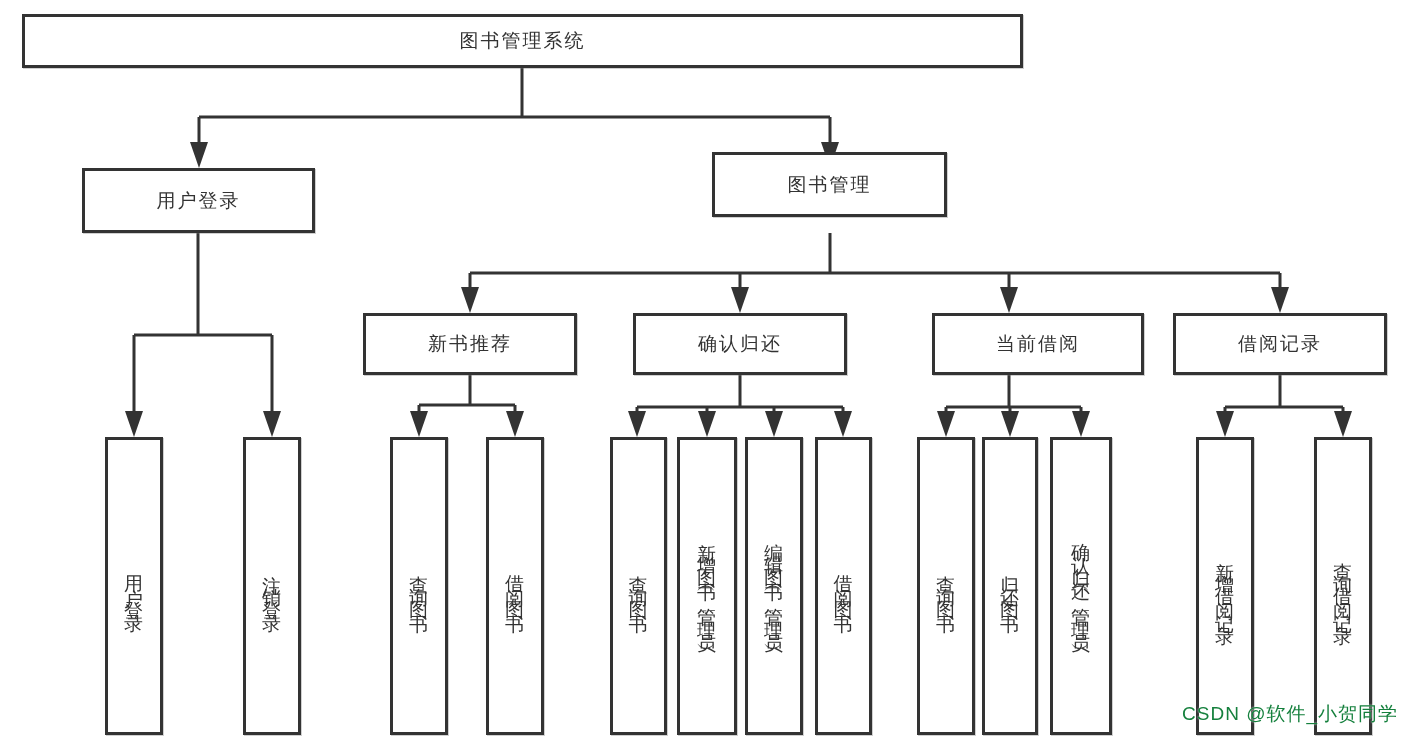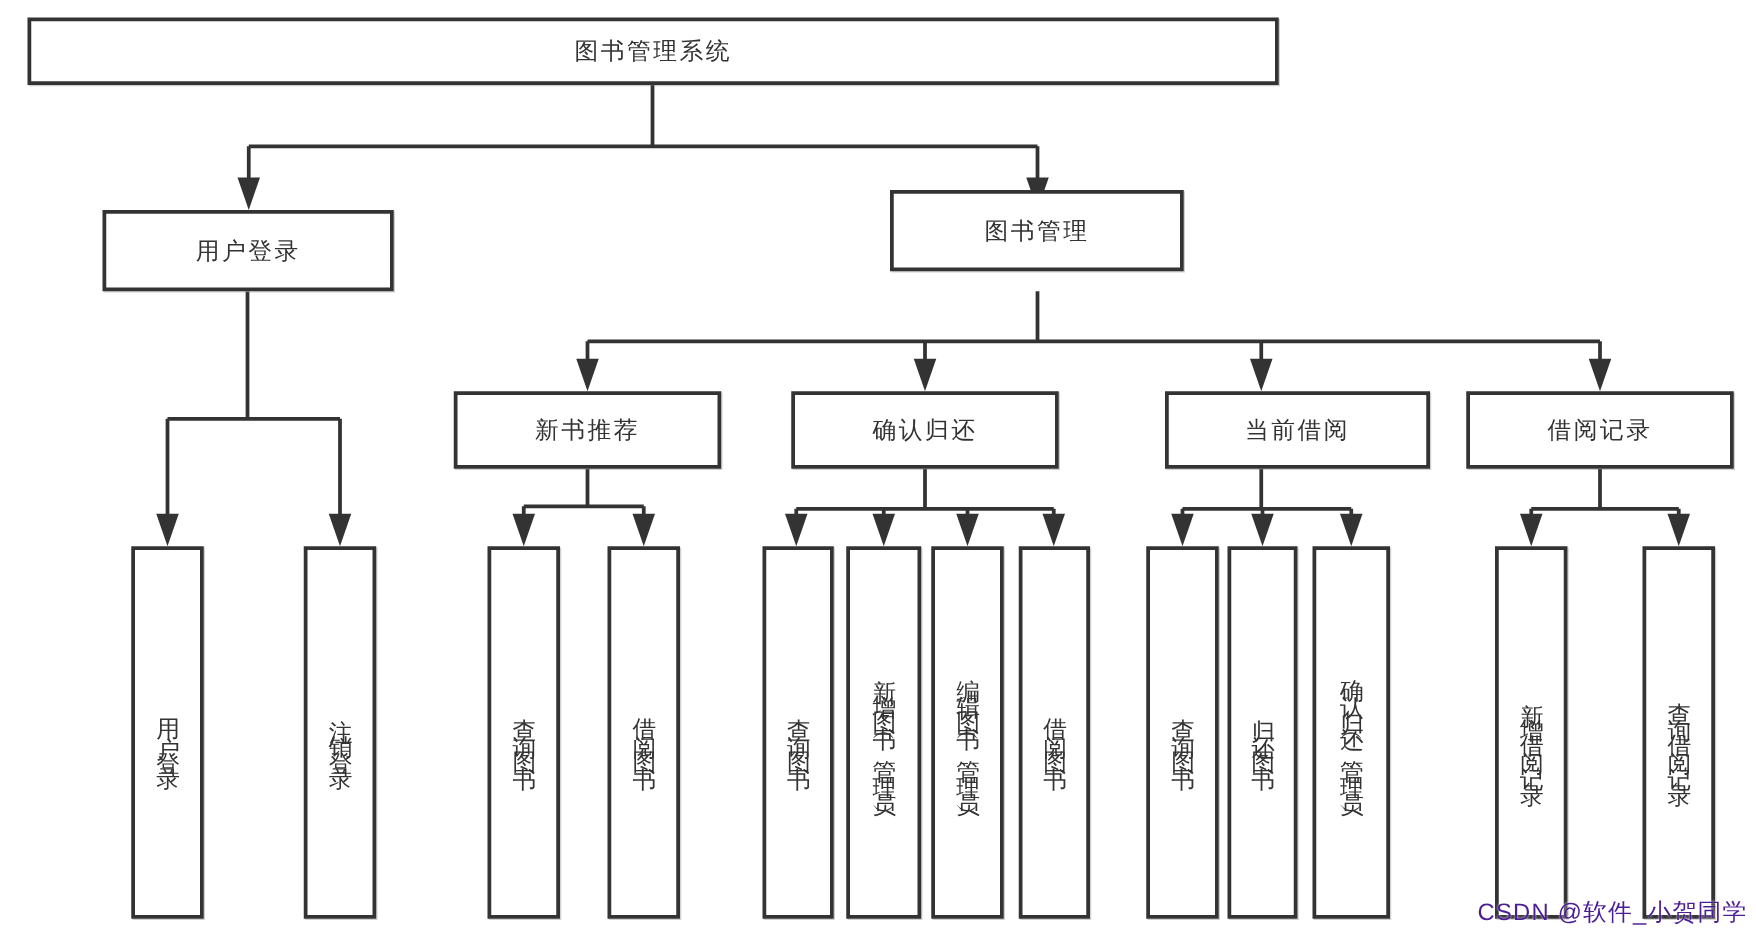--- a/index.html
+++ b/index.html
@@ -38,23 +38,23 @@
   .leaf span {
     writing-mode: vertical-rl;
     text-orientation: mixed;
     letter-spacing: 13px;
     white-space: nowrap;
     line-height: 1;
   }
   .watermark {
     position: absolute;
     right: 7px;
-    bottom: 4px;
+    bottom: 20px;
     font-size: 19px;
-    color: #4c1d95;
+    color: #15803d;
     letter-spacing: 1px;
     text-shadow: 0 0 2px #ffffff;
   }
 </style>
 </head>
 <body>
 
 <div class="canvas">
 
   <svg class="connectors" width="1405" height="747" viewBox="0 0 1405 747">

